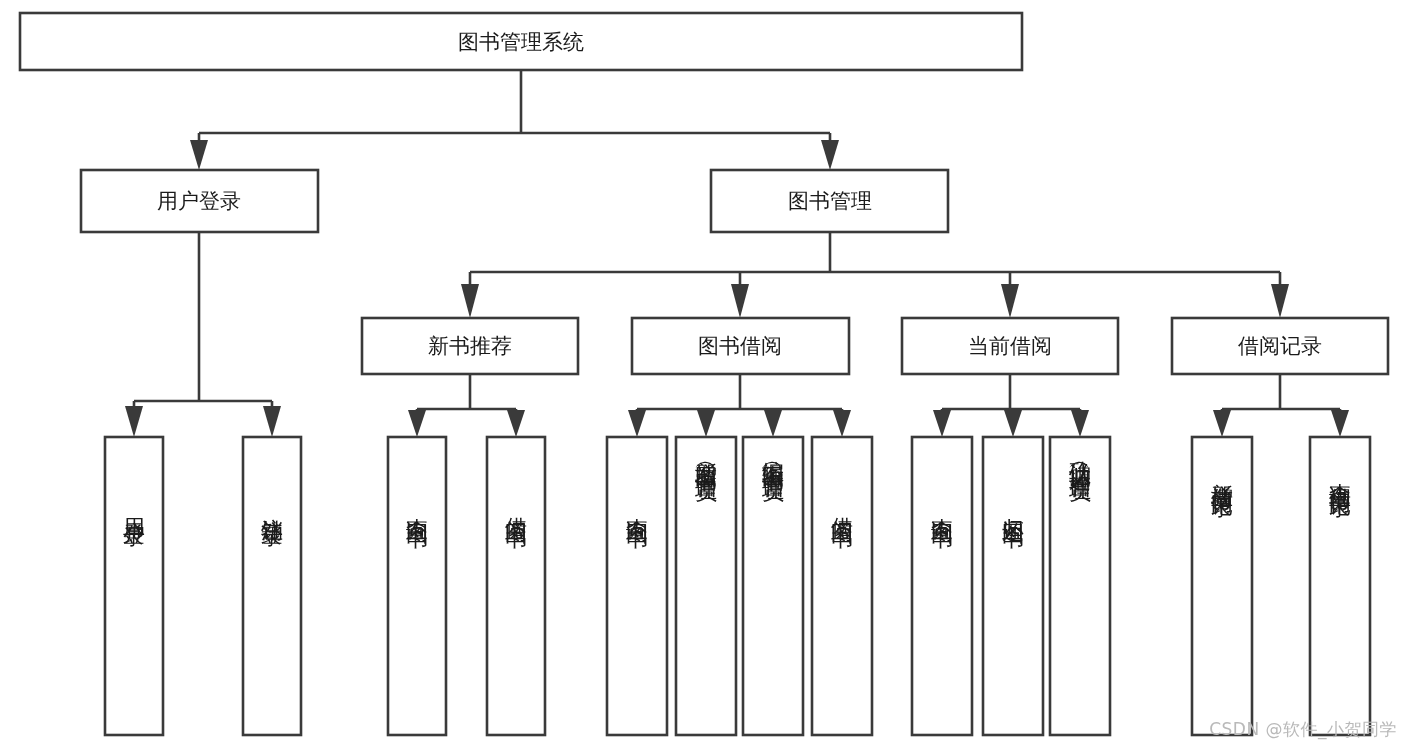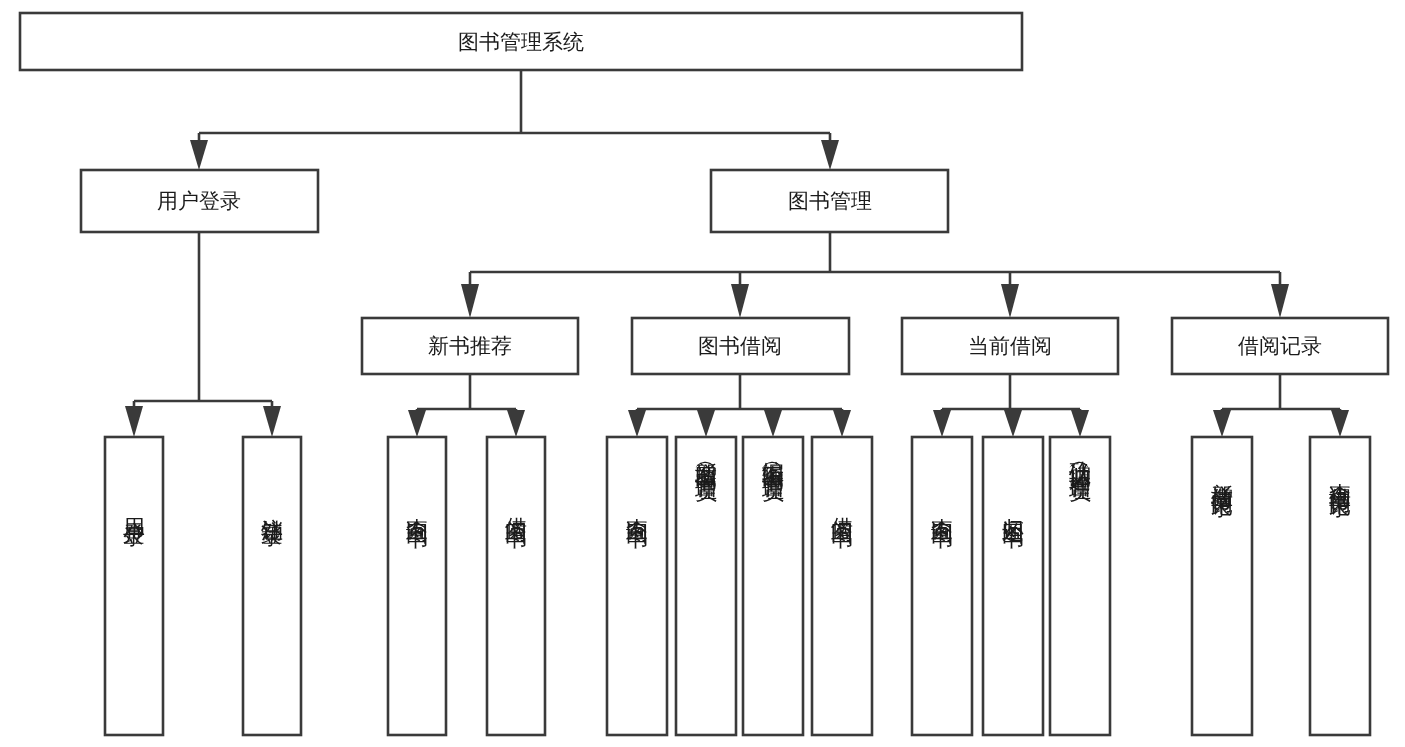--- a/index.html
+++ b/index.html
@@ -245,13 +245,14 @@
   <div class="vtext-wrap" style="left:1050px; top:443px; width:60px; height:292px;">
     <span class="vtext">确认归还（管理员）</span>
   </div>
   <div class="vtext-wrap" style="left:1192px; top:465px; width:60px; height:270px;">
     <span class="vtext">新增借阅记录</span>
   </div>
   <div class="vtext-wrap" style="left:1310px; top:465px; width:60px; height:270px;">
     <span class="vtext">查询借阅记录</span>
   </div>
 
+  <div class="watermark">CSDN @软件_小贺同学</div>
 </div>
 
 </body></html>

